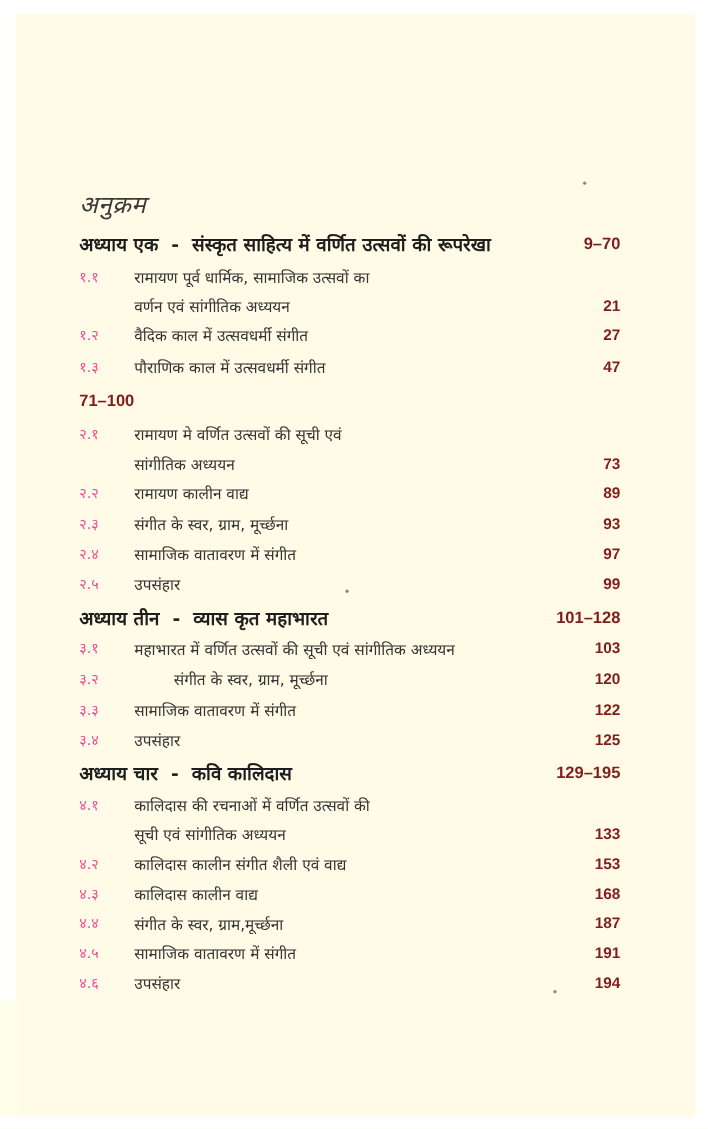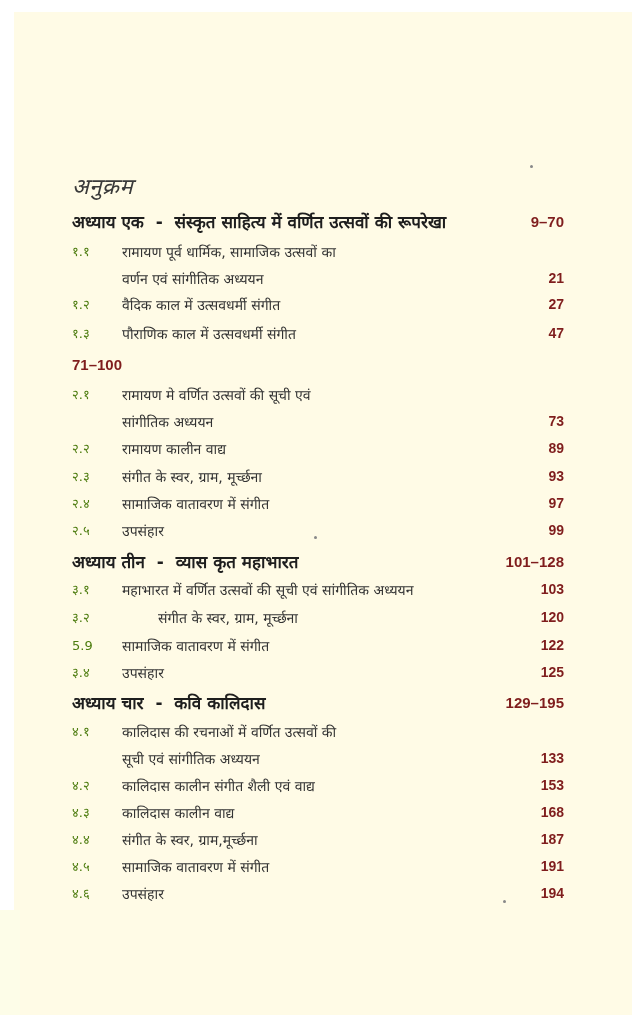--- a/index.html
+++ b/index.html
@@ -27,21 +27,21 @@
   }
   .row {
     position:absolute; left:72px; width:492px; height:26px;
     display:flex; align-items:center;
   }
   .row.chapter {
     font-weight:bold; font-size:17px; color:#1e1e1e;
   }
   .row.chapter .ch-label { white-space:pre; }
   .row.entry { font-size:14px; color:#333; }
-  .num { width:50px; flex:none; font-size:13px; color:#4d7c0f; }
+  .num { width:50px; flex:none; font-size:13px; color:#ec4899; }
   .text { flex:1; white-space:nowrap; overflow:hidden; }
   .pg {
     flex:none; text-align:right; min-width:40px;
     font-family:"Liberation Sans", sans-serif; font-weight:bold; font-size:14px; color:#7f1d1d;
   }
   .row.chapter .pg { font-size:15px; }
   .dot {
     position:absolute; width:3px; height:3px; border-radius:50%; background:#888;
   }
 </style>
@@ -119,21 +119,21 @@
     <span class="num">३.१</span>
     <span class="text">महाभारत में वर्णित उत्सवों की सूची एवं सांगीतिक अध्ययन</span>
     <span class="pg">103</span>
   </div>
   <div class="row entry" style="top:604px;gap:36px;">
     <span class="num">३.२</span>
     <span class="text">संगीत के स्वर, ग्राम, मूर्च्छना</span>
     <span class="pg">120</span>
   </div>
   <div class="row entry" style="top:632px;">
-    <span class="num">5.9</span>
+    <span class="num">३.३</span>
     <span class="text">सामाजिक वातावरण में संगीत</span>
     <span class="pg">122</span>
   </div>
   <div class="row entry" style="top:659px;">
     <span class="num">३.४</span>
     <span class="text">उपसंहार</span>
     <span class="pg">125</span>
   </div>
 
   <div class="row chapter" style="top:689px;">

